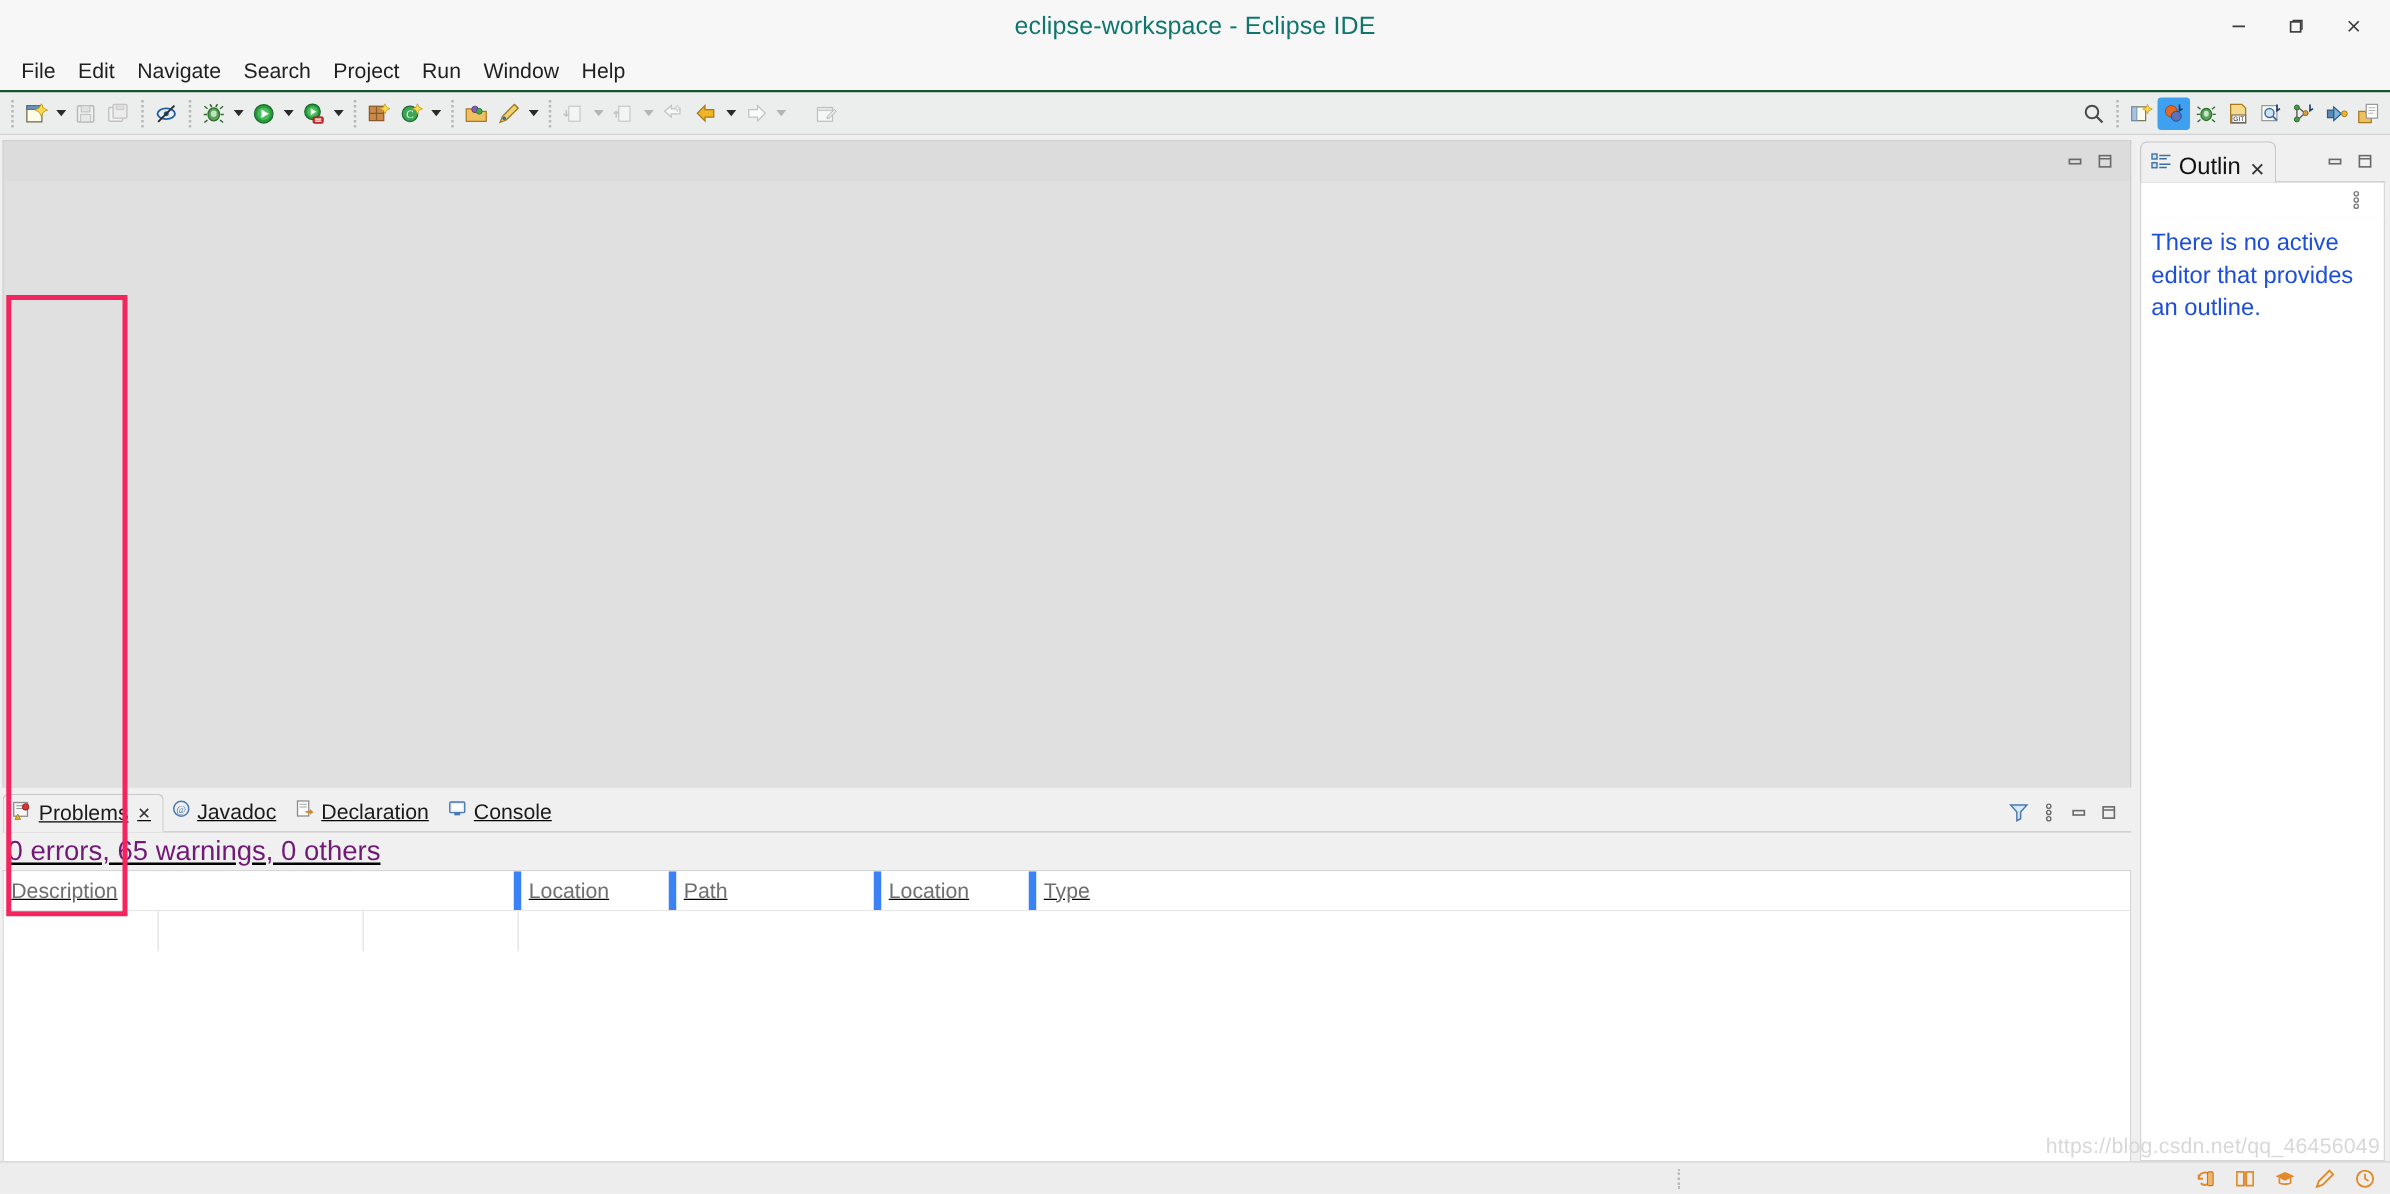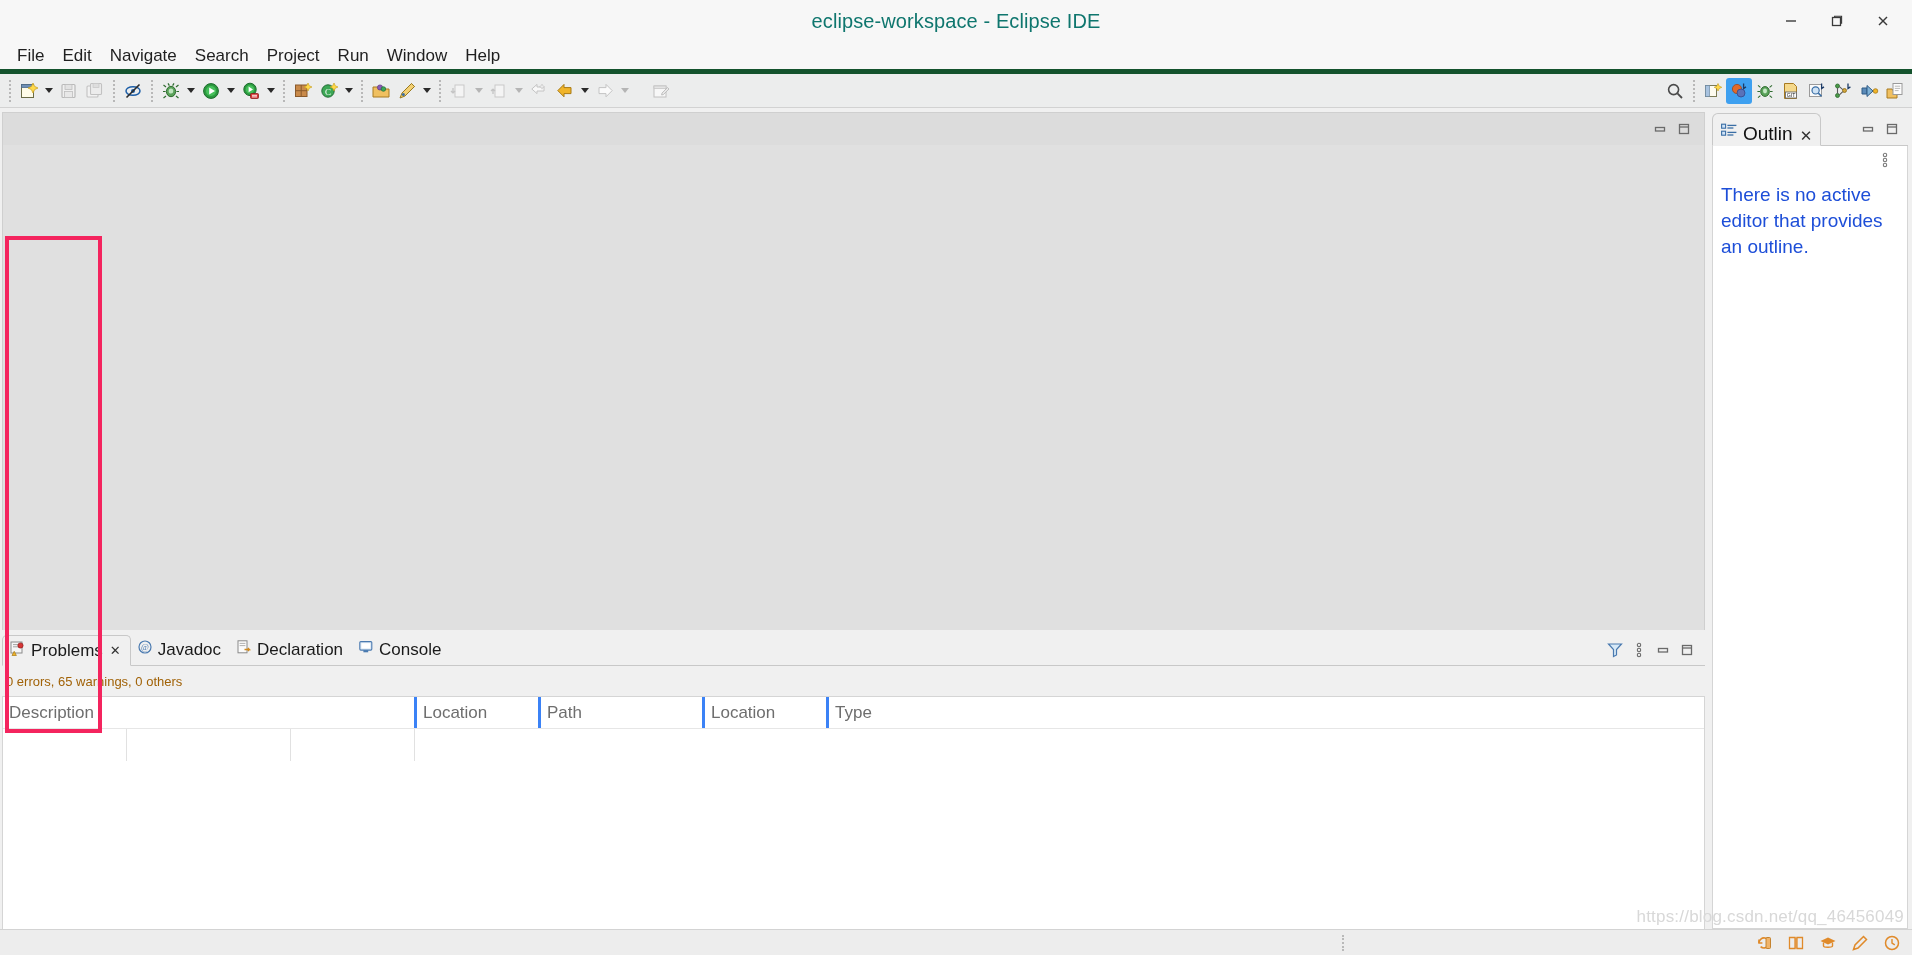--- a/index.html
+++ b/index.html
@@ -49,21 +49,21 @@
   .win-btn svg { display: block; }
 
   
   .menubar {
     height: 32px;
     flex: 0 0 32px;
     background: #f7f7f7;
     display: flex;
     align-items: center;
     padding-left: 8px;
-    border-bottom: 5px solid #14532d;
+    border-bottom: 2px solid #14532d;
   }
   .menu-item {
     font-size: 17px;
     color: #1f1f1f;
     padding: 2px 9px;
     cursor: default;
     white-space: nowrap;
   }
 
   
@@ -160,20 +160,21 @@
   }
 
   
   .bottom-panel {
     flex: 1 1 auto;
     margin: 0 4px 0 2px;
     display: flex;
     flex-direction: column;
     min-height: 0;
     background: #f0f0f0;
+    text-decoration: underline;
   }
   .bp-tabrow {
     height: 32px;
     flex: 0 0 32px;
     display: flex;
     align-items: flex-end;
     background: #f0f0f0;
     position: relative;
     border-bottom: 1px solid #c8c8c8;
   }
@@ -207,22 +208,22 @@
     display: flex;
     align-items: center;
     padding-right: 6px;
     padding-bottom: 3px;
   }
   .bp-summary {
     flex: 0 0 30px;
     display: flex;
     align-items: center;
     padding-left: 4px;
-    font-size: 13px;
-    color: #a16207;
+    font-size: 22px;
+    color: #701a75;
     background: #f0f0f0;
   }
   .bp-table-wrap {
     flex: 1 1 auto;
     background: #ffffff;
     border: 1px solid #d5d5d5;
     border-bottom: none;
     overflow: hidden;
     min-height: 0;
   }
@@ -231,21 +232,21 @@
     height: 32px;
     background: #ffffff;
     border-bottom: 1px solid #e6e6e6;
   }
   .bp-th {
     font-size: 17px;
     color: #6e6e6e;
     display: flex;
     align-items: center;
     padding-left: 6px;
-    border-right: 3px solid #3b82f6;
+    border-right: 6px solid #3b82f6;
     overflow: hidden;
     white-space: nowrap;
   }
   .bp-row {
     display: flex;
     height: 32px;
     background: #ffffff;
   }
   .bp-td {
     font-size: 17px;

